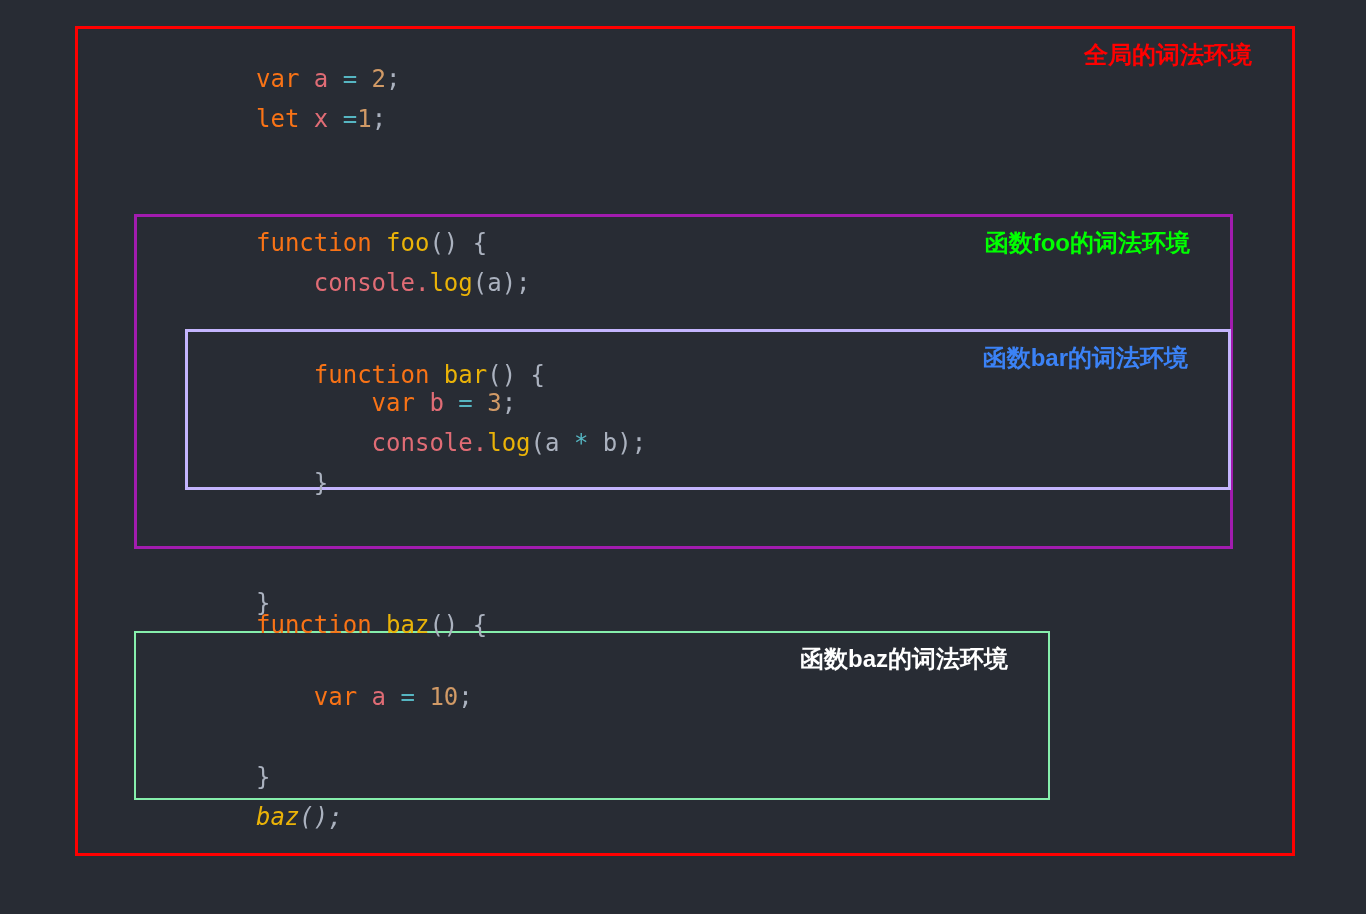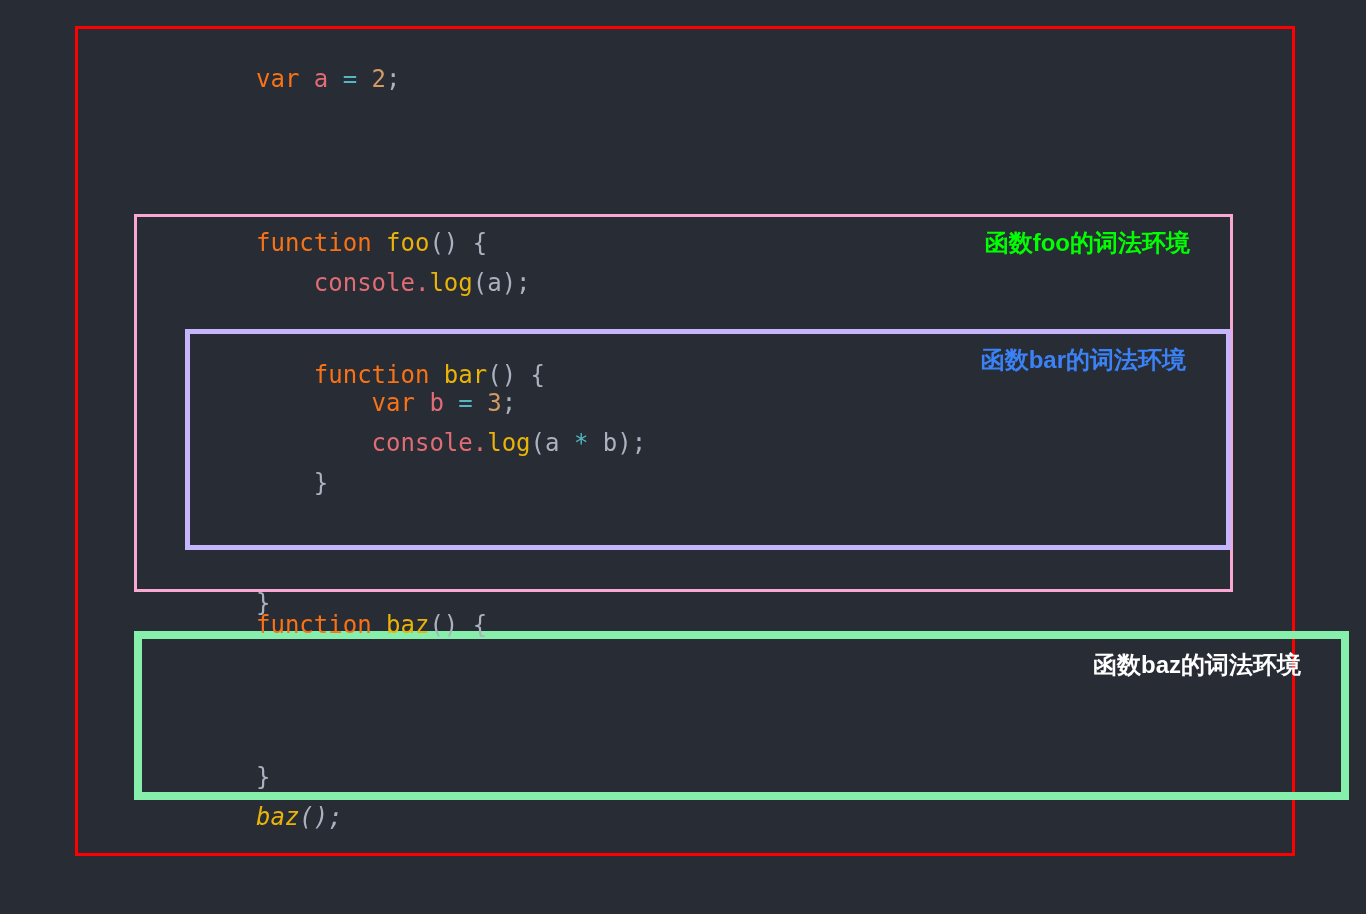--- a/index.html
+++ b/index.html
@@ -24,63 +24,65 @@
     font-family: "PingFang SC", "Microsoft YaHei", sans-serif;
     font-size: 24px;
     font-weight: 600;
   }
   .label-global { top: 10px; right: 40px; color: #ff0000; }
   .box-foo {
     position: absolute;
     left: 56px;
     top: 185px;
     width: 1099px;
-    height: 378px;
-    border: 3px solid #f9a8d4;
+    height: 335px;
+    border: 3px solid #a21caf;
   }
   .label-foo { top: 10px; right: 40px; color: #00ff00; }
   .box-bar {
     position: absolute;
     left: 107px;
     top: 300px;
     width: 1046px;
-    height: 221px;
-    border: 5px solid #c4b5fd;
+    height: 161px;
+    border: 3px solid #c4b5fd;
     text-align: center;
   }
   .label-bar { top: 10px; right: 40px; color: #3b82f6; }
   .box-baz {
     position: absolute;
     left: 56px;
     top: 602px;
-    width: 1215px;
+    width: 916px;
     height: 169px;
-    border: 8px solid #86efac;
+    border: 2px solid #86efac;
     padding-left: 25px;
   }
   .label-baz { top: 10px; right: 40px; color: #ffffff; }
   pre.code {
     position: absolute;
     line-height: 40px;
     white-space: pre;
   }
   .kw { color: #f97316; }
   .fn { color: #eab308; }
   .num { color: #d19a66; }
   .id { color: #e06c75; }
   .op { color: #56b6c2; }
   .pl { color: #abb2bf; }
 </style>
 </head>
 <body>
 
 <div class="container">
+  <div class="label label-global">全局的词法环境</div>
 
   <pre class="code" style="left:178px; top:30px;"><span class="kw">var</span><span class="id"> a </span><span class="op">=</span><span class="num"> 2</span><span class="pl">;</span></pre>
 
+  <pre class="code" style="left:178px; top:70px;"><span class="kw">let</span><span class="id"> x </span><span class="op">=</span><span class="num">1</span><span class="pl">;</span></pre>
 
 
   <div class="box-foo">
     <div class="label label-foo">函数foo的词法环境</div>
   </div>
 
   <pre class="code" style="left:178px; top:194px;"><span class="kw">function</span><span class="fn"> foo</span><span class="pl">() {</span></pre>
 
   <pre class="code" style="left:178px; top:234px;"><span class="id">    console.</span><span class="fn">log</span><span class="pl">(a);</span></pre>
 
@@ -98,19 +100,20 @@
 
 
   <pre class="code" style="left:178px; top:554px;"><span class="pl">}</span></pre>
 
   <div class="box-baz">
     <div class="label label-baz">函数baz的词法环境</div>
   </div>
 
   <pre class="code" style="left:178px; top:576px;"><span class="kw">function</span><span class="fn"> baz</span><span class="pl">() {</span></pre>
 
+  <pre class="code" style="left:178px; top:648px;"><span class="kw">    var</span><span class="id"> a </span><span class="op">=</span><span class="num"> 10</span><span class="pl">;</span></pre>
 
 
   <pre class="code" style="left:178px; top:728px;"><span class="pl">}</span></pre>
 
   <pre class="code" style="left:178px; top:768px;font-style:italic;"><span class="fn">baz</span><span class="pl">();</span></pre>
 
 </div>
 
 </body></html>

